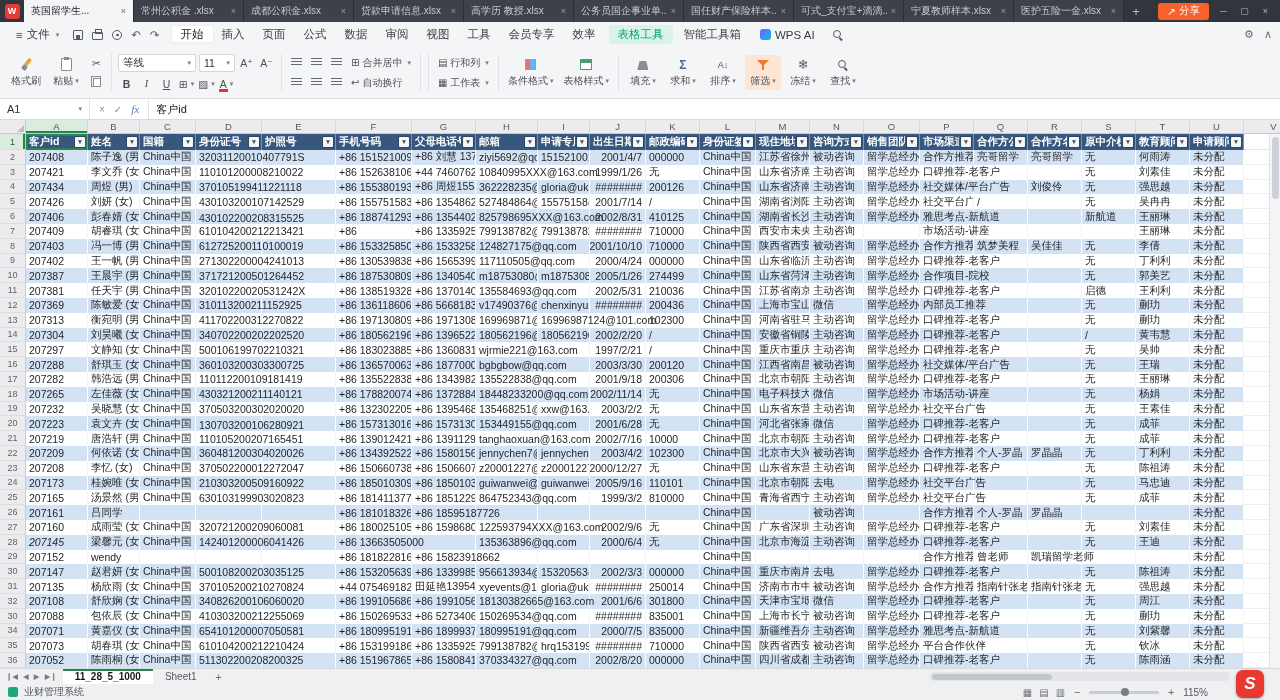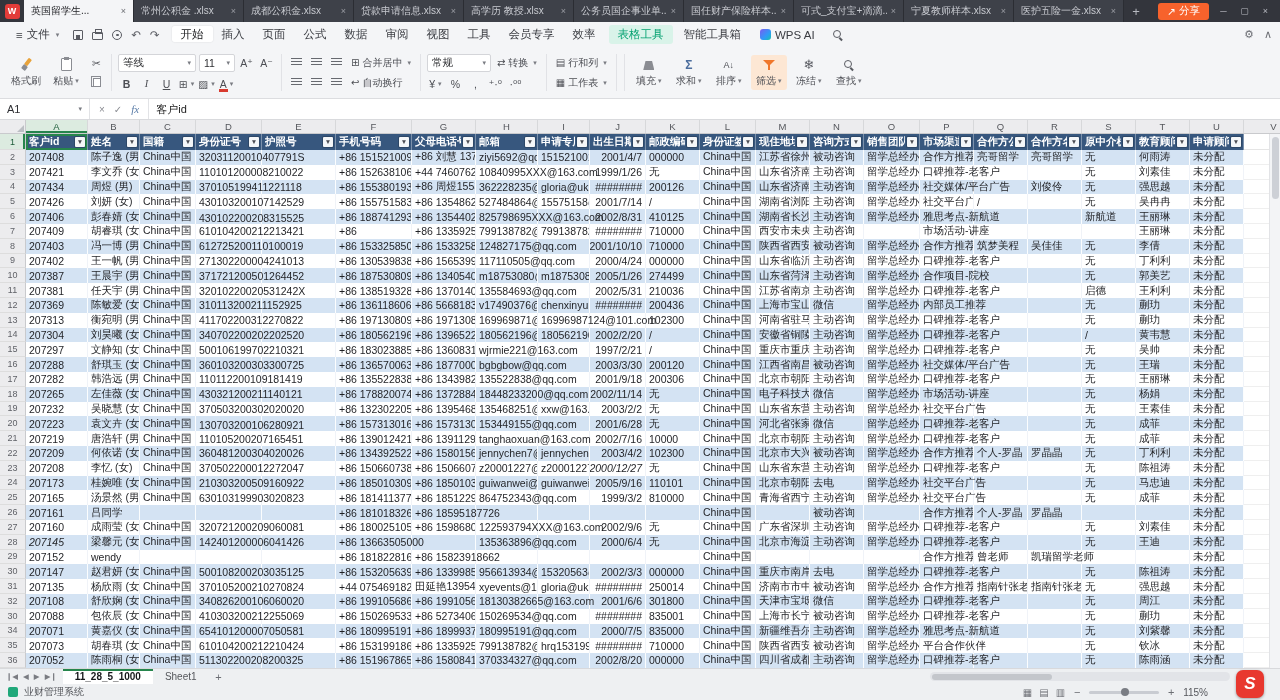--- a/index.html
+++ b/index.html
@@ -291,46 +291,50 @@
         <span class="rsm">
             <span class="ic-lines"></span>
           </span>
         <span class="rsm">
             <span class="ic-lines"></span>
           </span>
         <span class="rtxt">↩<span>自动换行</span></span>
       </div>
     </div>
     <div class="rsep"></div>
-    <div class="rcolgrp">
-      <div class="rrow">
-        <span class="rsel w64">
-            <span>常规</span>
-            <span class="caret">▾</span>
-          </span>
-        <span class="rtxt">⇄<span>转换</span><span class="caret">▾</span></span>
-      </div>
-      <div class="rrow">
-        <span class="rsm">¥<span class="caret">▾</span></span>
-        <span class="rsm">%</span>
-        <span class="rsm">,</span>
-        <span class="rsm">⁺·⁰</span>
-        <span class="rsm">·⁰⁰</span>
-      </div>
-    </div>
     <div class="rsep"></div>
     <div class="rcolgrp">
       <div class="rrow">
           <span class="rtxt">▤<span>行和列</span><span class="caret">▾</span></span>
         </div>
       <div class="rrow">
           <span class="rtxt">▦<span>工作表</span><span class="caret">▾</span></span>
         </div>
     </div>
     <div class="rsep"></div>
+    <div class="rgA">
+      <div class="rbig">
+          <span class="ric">
+            <span class="ic-cf"></span>
+          </span>
+          <span class="rlab">
+            <span>条件格式</span>
+            <span class="caret">▾</span>
+          </span>
+        </div>
+      <div class="rbig">
+          <span class="ric">
+            <span class="ic-ts"></span>
+          </span>
+          <span class="rlab">
+            <span>表格样式</span>
+            <span class="caret">▾</span>
+          </span>
+        </div>
+    </div>
     <div class="rsep"></div>
     <div class="rgA">
       <div class="rbig">
           <span class="ric">
             <span class="ic-fillb"></span>
           </span>
           <span class="rlab">
             <span>填充</span>
             <span class="caret">▾</span>
           </span>
@@ -1141,21 +1145,21 @@
           <div class="c" style="flex: 0 0 52px; width: 52px;">李忆 (女)</div>
           <div class="c" style="flex: 0 0 56px; width: 56px;">China中国</div>
           <div class="c spill" style="flex: 0 0 66px; width: 66px;">
             <span class="ov">370502200012272047</span>
           </div>
           <div class="c" style="flex: 0 0 74px; width: 74px;"></div>
           <div class="c" style="flex: 0 0 76px; width: 76px;">+86 15066073862</div>
           <div class="c" style="flex: 0 0 64px; width: 64px;">+86 15066073862</div>
           <div class="c" style="flex: 0 0 62px; width: 62px;">z20001227@qq.com</div>
           <div class="c" style="flex: 0 0 52px; width: 52px;">z20001227</div>
-          <div class="c ar" style="flex: 0 0 56px; width: 56px; font-style: italic;">2000/12/27</div>
+          <div class="c ar" style="flex: 0 0 56px; width: 56px;">2000/12/27</div>
           <div class="c" style="flex: 0 0 54px; width: 54px;">无</div>
           <div class="c" style="flex: 0 0 56px; width: 56px;">China中国</div>
           <div class="c" style="flex: 0 0 54px; width: 54px;">山东省东营市</div>
           <div class="c" style="flex: 0 0 54px; width: 54px;">主动咨询</div>
           <div class="c" style="flex: 0 0 56px; width: 56px;">留学总经办</div>
           <div class="c spill" style="flex: 0 0 54px; width: 54px;">
             <span class="ov">口碑推荐-老客户</span>
           </div>
           <div class="c" style="flex: 0 0 54px; width: 54px;"></div>
           <div class="c" style="flex: 0 0 54px; width: 54px;"></div>

